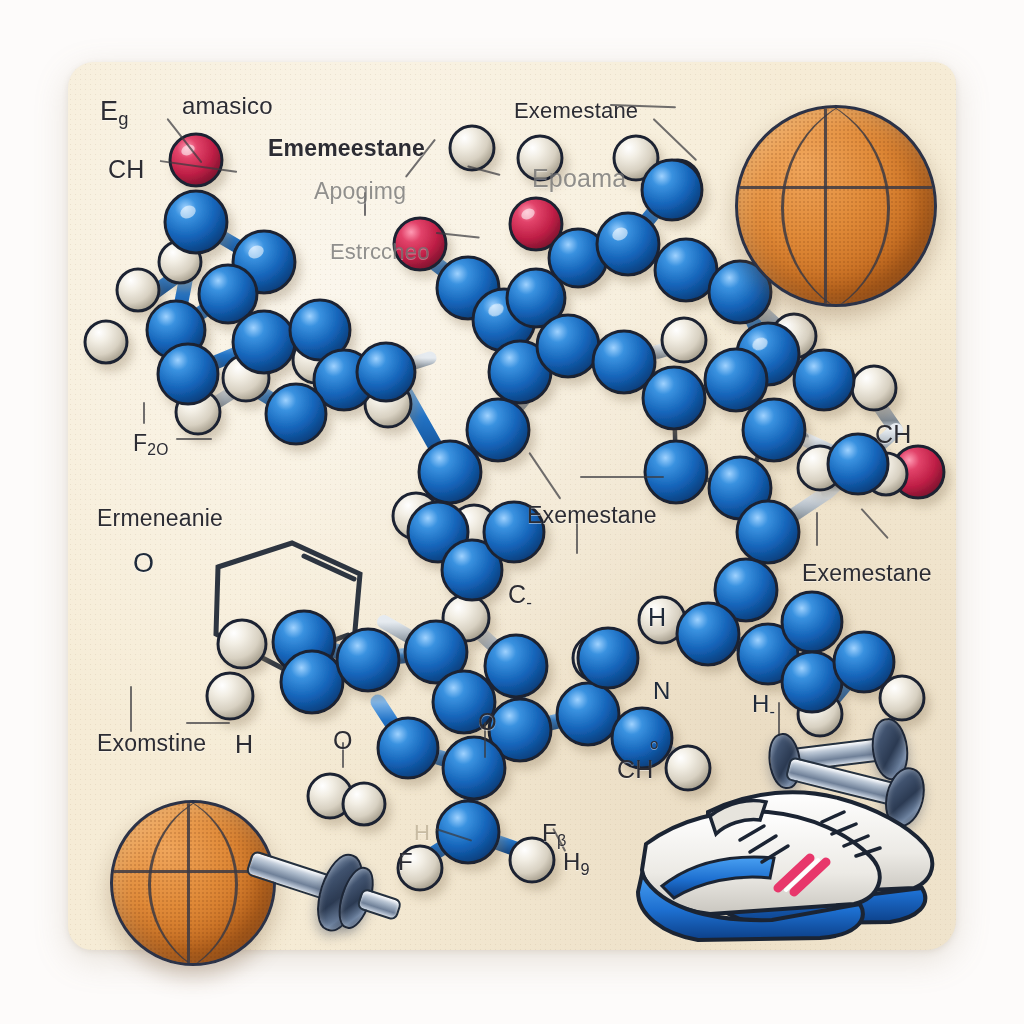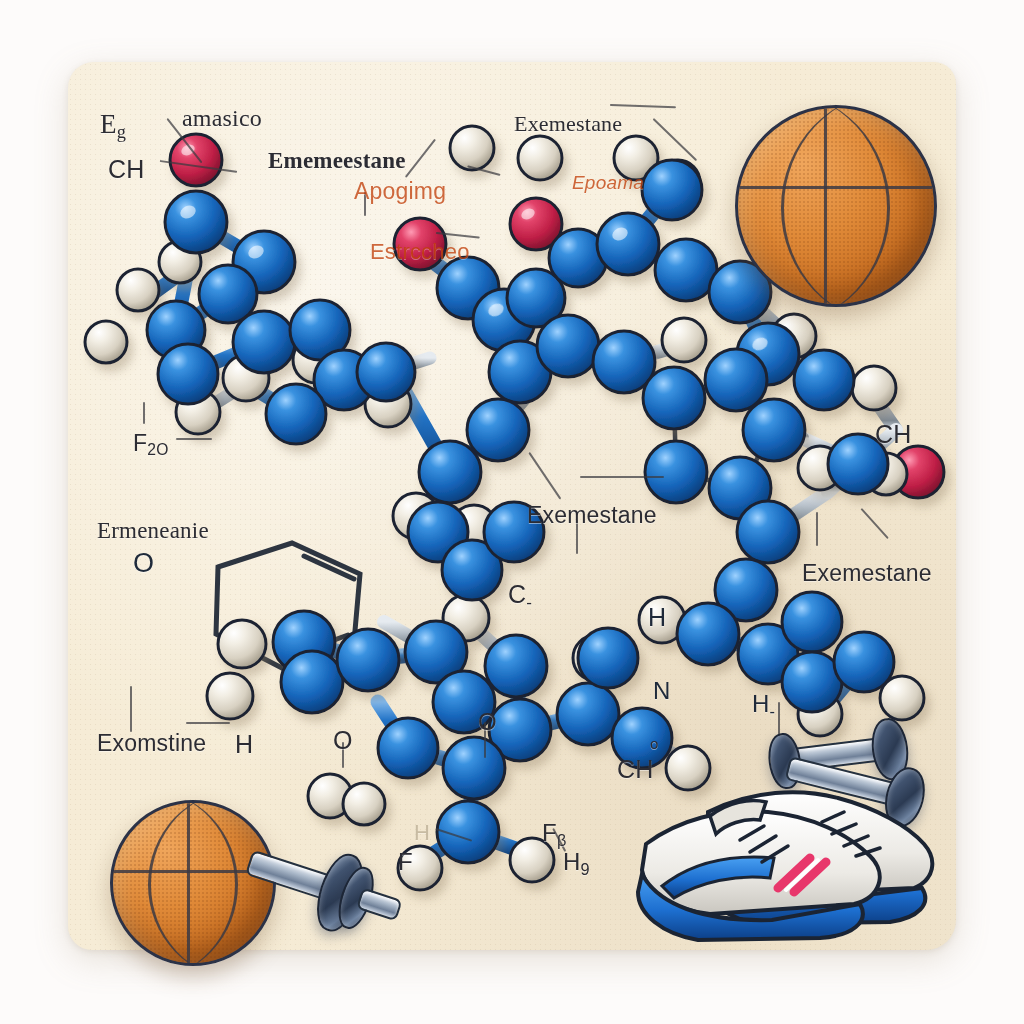--- a/index.html
+++ b/index.html
@@ -33,22 +33,22 @@
   #mol{position:absolute;left:68px;top:62px;width:888px;height:888px;}
 
   
   .lbl{
     position:absolute;
     color:#2c2c33;
     white-space:nowrap;
     letter-spacing:.2px;
     text-shadow:0 1px 0 rgba(255,255,255,.45);
   }
-  .lbl.serif{font-family:Liberation Serif, serif;margin-top:13px;}
-  .lbl.faded{color:#c2410c;opacity:.78;margin-left:40px;}
+  .lbl.serif{font-family:Liberation Sans, sans-serif;}
+  .lbl.faded{color:#737373;opacity:.78;}
   .lbl.ghost{color:#b6a98f;opacity:.7;}
   .lbl.ink{color:#1f2a3a;}
   .sub{font-size:.68em;vertical-align:-0.28em;}
 
   
   .lead{position:absolute;background:#3a3a40;opacity:.72;transform-origin:0 0;height:1.6px;border-radius:1px;}
 
   
   .ball{
     position:absolute;border-radius:50%;
@@ -374,21 +374,21 @@
       <div class="lead" style="left: 554px; top: 828px; width: 26px; transform: rotate(62deg);"></div>
     </div>
 
   <div id="labels">
       <div class="lbl serif" style="left: 100px; top: 96px; font-size: 27px;"><span>E</span><span class="sub">g</span></div>
       <div class="lbl serif" style="left: 182px; top: 92px; font-size: 24px;"><span>amasico</span></div>
       <div class="lbl serif" style="left: 514px; top: 98px; font-size: 22px;"><span>Exemestane</span></div>
       <div class="lbl" style="left: 108px; top: 155px; font-size: 25px;"><span>CH</span></div>
       <div class="lbl serif" style="font-weight: 700; left: 268px; top: 135px; font-size: 23px;"><span>Ememeestane</span></div>
       <div class="lbl faded" style="left: 314px; top: 178px; font-size: 23px;"><span>Apogimg</span></div>
-      <div class="lbl faded" style="left: 532px; top: 172px; font-size: 19px; font-style: italic;"><span>Epoama</span></div>
+      <div class="lbl faded" style="left: 532px; top: 164px; font-size: 25px;"><span>Epoama</span></div>
       <div class="lbl faded" style="left: 330px; top: 239px; font-size: 22px;"><span>Estrccheo</span></div>
       <div class="lbl" style="left: 133px; top: 430px; font-size: 23px;"><span>F</span><span class="sub">2O</span></div>
       <div class="lbl" style="left: 875px; top: 420px; font-size: 25px;"><span>CH</span></div>
       <div class="lbl serif" style="left: 97px; top: 505px; font-size: 23px; text-align: center;"><span>Ermeneanie</span></div>
       <div class="lbl" style="left: 527px; top: 502px; font-size: 23px;"><span>Exemestane</span></div>
       <div class="lbl" style="left: 802px; top: 560px; font-size: 23px;"><span>Exemestane</span></div>
       <div class="lbl ink" style="left: 133px; top: 548px; font-size: 27px;"><span>O</span></div>
       <div class="lbl" style="left: 508px; top: 580px; font-size: 25px;"><span>C</span><span class="sub">-</span></div>
       <div class="lbl ink" style="left: 648px; top: 603px; font-size: 25px;"><span>H</span></div>
       <div class="lbl ink" style="left: 653px; top: 677px; font-size: 24px;"><span>N</span></div>

